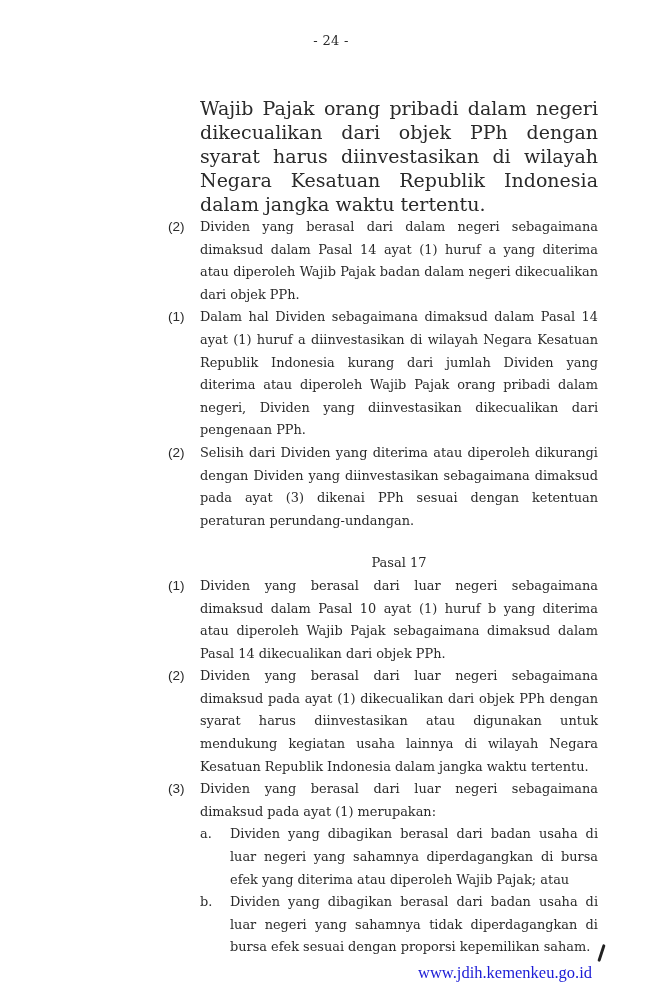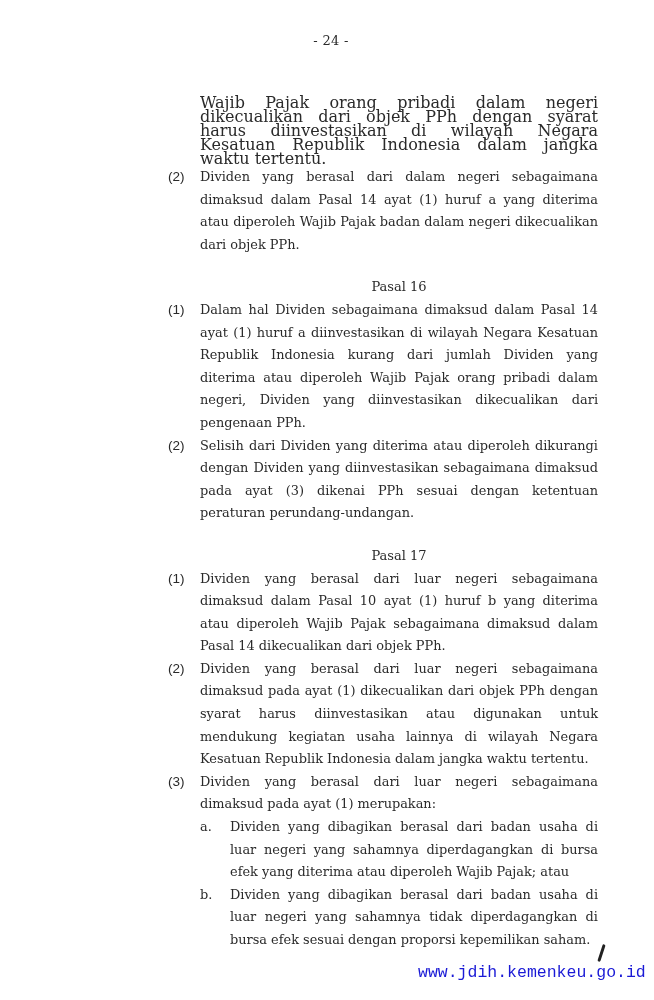--- a/index.html
+++ b/index.html
@@ -9,41 +9,40 @@
       font-size: 13px; letter-spacing: 0.3px; }
     .content { position: absolute; left: 168px; top: 96px; width: 430px; }
     .item { display: flex; }
     .num { width: 32px; flex: none; font-family: "Liberation Sans", sans-serif; font-size: 13.5px; line-height: 22.6px; }
     .txt { flex: 1; text-align: justify; font-size: 12.9px; line-height: 22.6px; }
     .sub { display: flex; }
     .sub .mk { width: 30px; flex: none; font-size: 12.9px; line-height: 22.6px; }
     .pasal { text-align: center; font-size: 13px; line-height: 22.6px; padding-left: 32px; }
     .p16 { margin-top: 20px; }
     .p17 { margin-top: 20px; text-align: center; }
-    .cont { padding-left: 32px; text-align: justify; font-size: 16px; line-height: 14px; }
-    .footer { position: absolute; left: 418px; top: 963px; font-family: Liberation Mono, monospace;
+    .cont { padding-left: 32px; text-align: justify; font-size: 19px; line-height: 24px; }
+    .footer { position: absolute; left: 418px; top: 963px; font-family: Liberation Serif, serif;
       font-size: 16.5px; color: #1a1ad6; }
     .mark { position: absolute; left: 600px; top: 944px; width: 3px; height: 18px; background: #222;
       transform: rotate(18deg); border-radius: 2px; }
   </style>
 </head>
 <body>
 
 <div class="page-num">- 24 -</div>
 
 <div class="content">
 
   <div class="cont">Wajib Pajak orang pribadi dalam negeri dikecualikan dari objek PPh dengan syarat harus diinvestasikan di wilayah Negara Kesatuan Republik Indonesia dalam jangka waktu tertentu.</div>
 
   <div class="item">
     <span class="num">(2)</span>
     <span class="txt">Dividen yang berasal dari dalam negeri sebagaimana dimaksud dalam Pasal 14 ayat (1) huruf a yang diterima atau diperoleh Wajib Pajak badan dalam negeri dikecualikan dari objek PPh.</span>
   </div>
 
-  <div class="pasal p16">Pasal 16</div>
   <div class="item">
     <span class="num">(1)</span>
     <span class="txt">Dalam hal Dividen sebagaimana dimaksud dalam Pasal 14 ayat (1) huruf a diinvestasikan di wilayah Negara Kesatuan Republik Indonesia kurang dari jumlah Dividen yang diterima atau diperoleh Wajib Pajak orang pribadi dalam negeri, Dividen yang diinvestasikan dikecualikan dari pengenaan PPh.</span>
   </div>
   <div class="item">
     <span class="num">(2)</span>
     <span class="txt">Selisih dari Dividen yang diterima atau diperoleh dikurangi dengan Dividen yang diinvestasikan sebagaimana dimaksud pada ayat (3) dikenai PPh sesuai dengan ketentuan peraturan perundang-undangan.</span>
   </div>
 
   <div class="pasal p17">Pasal 17</div>

